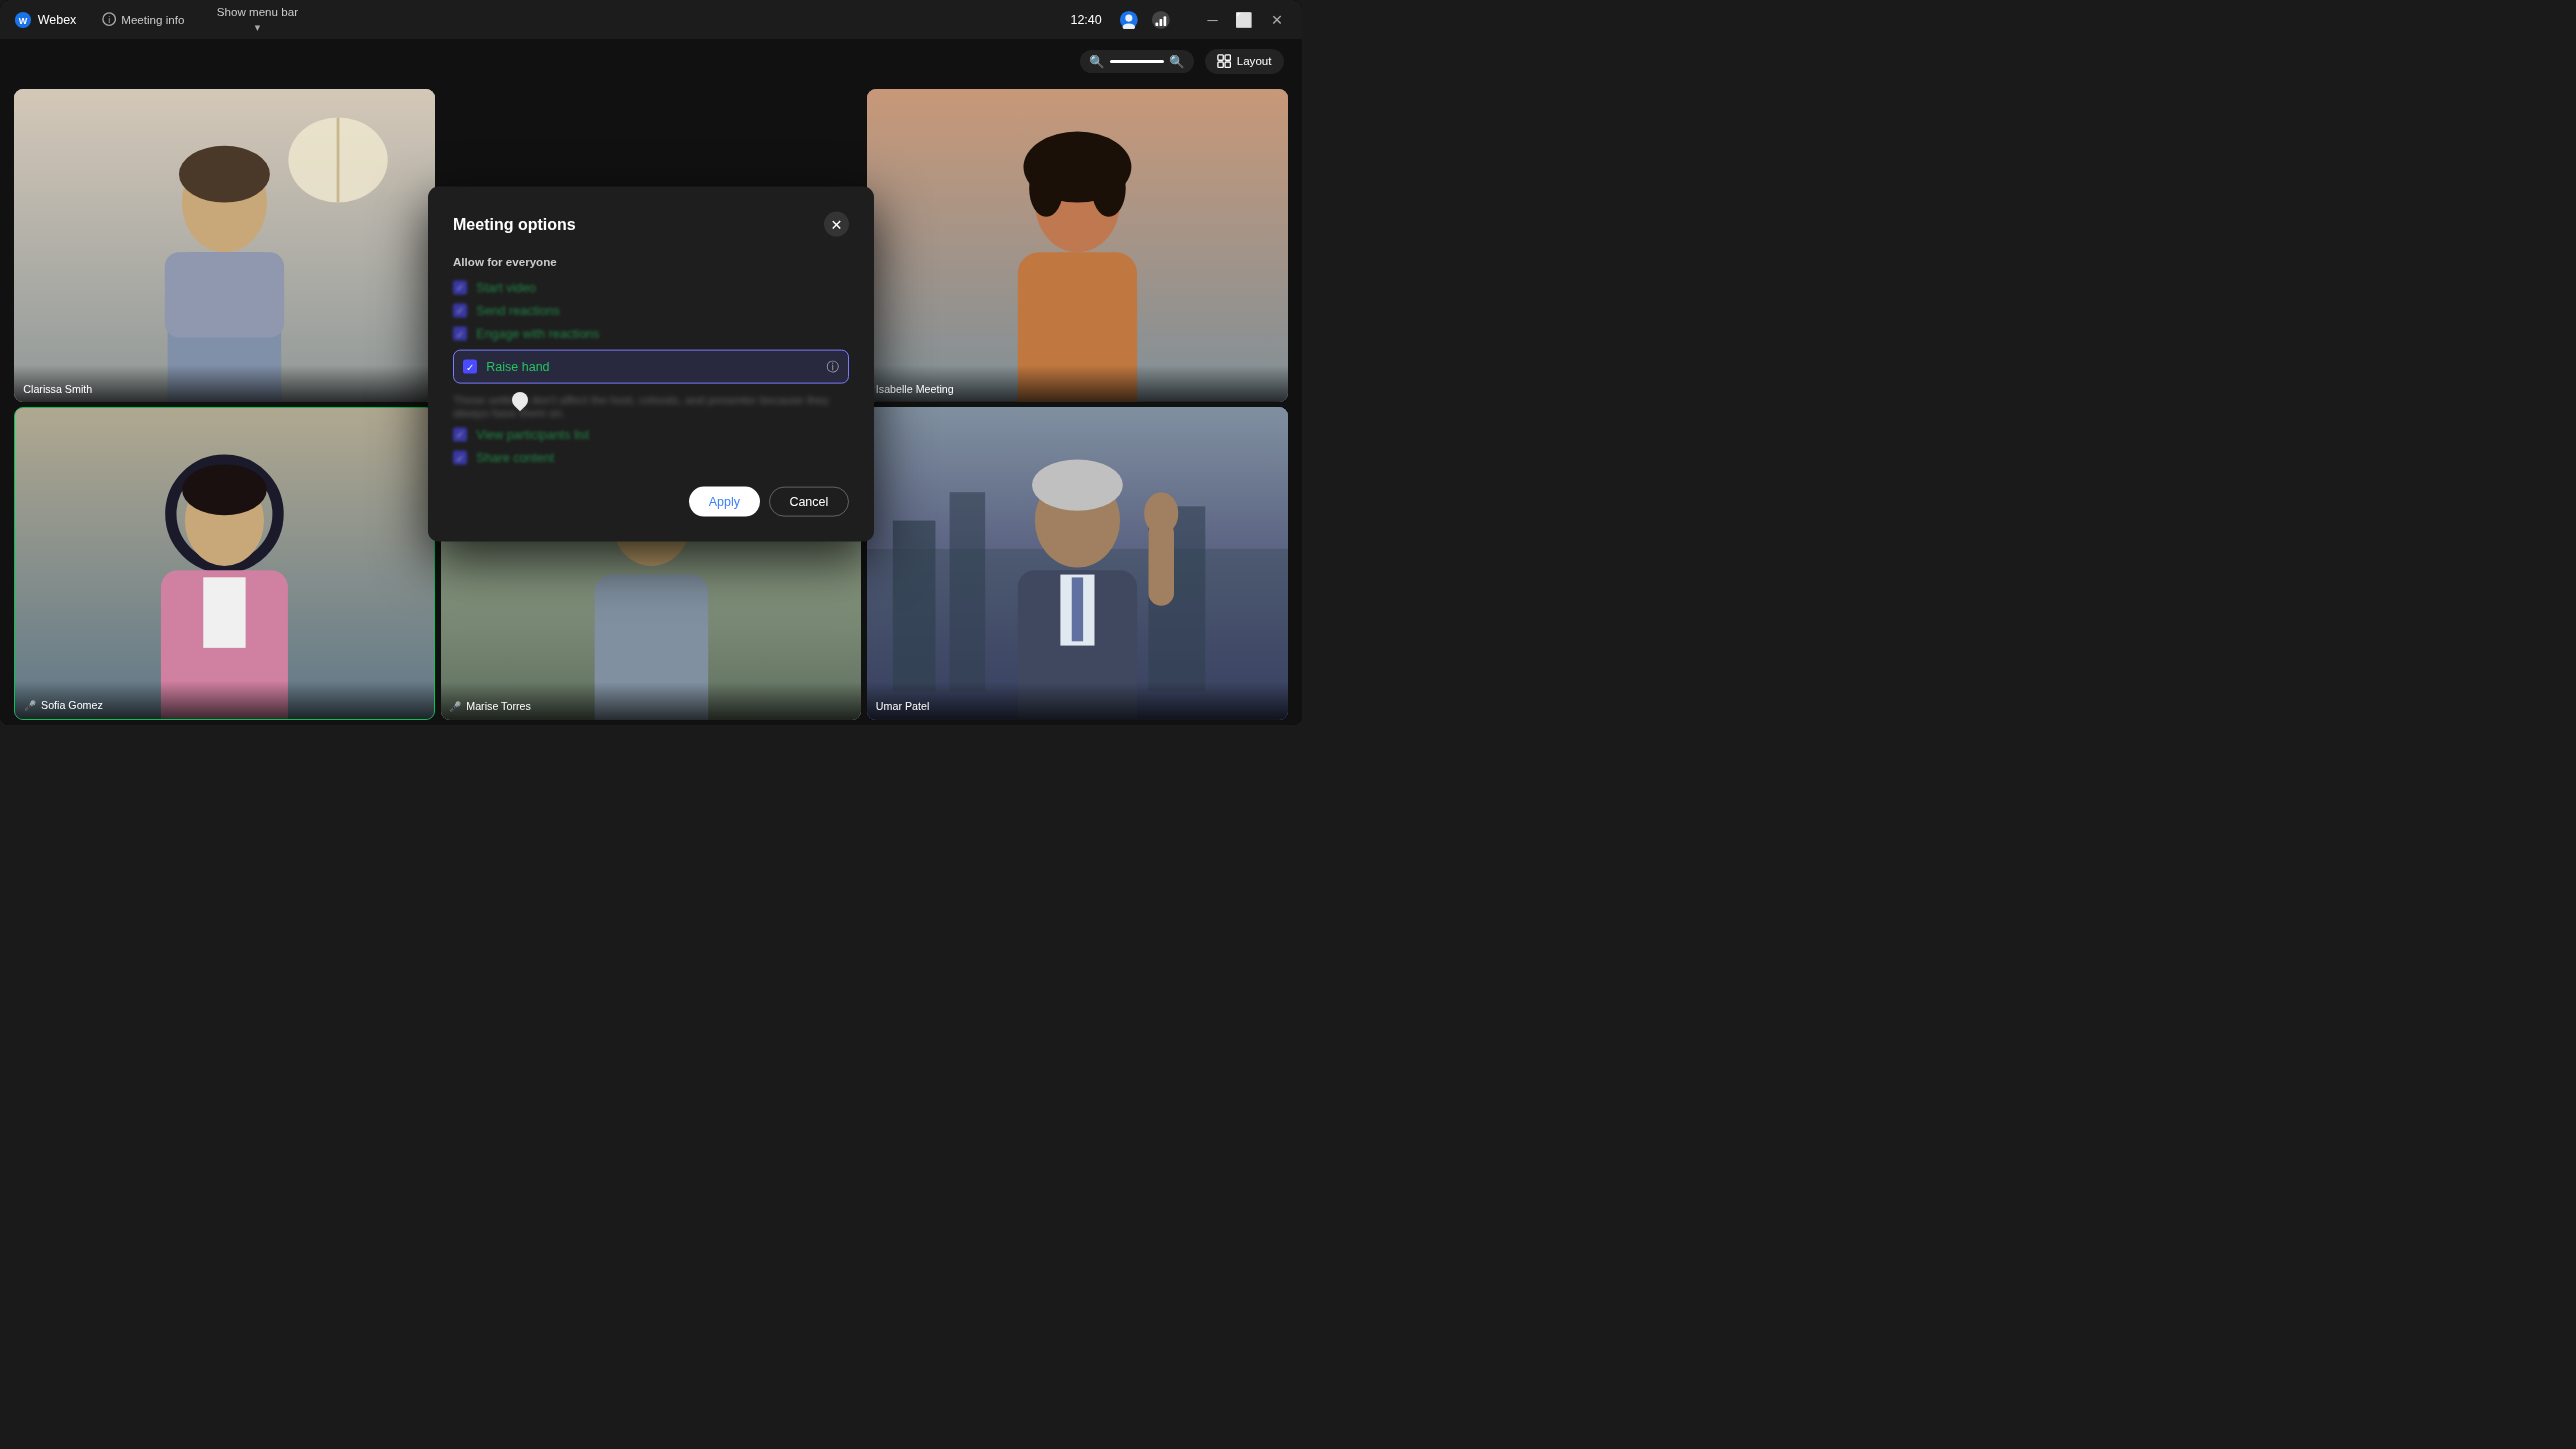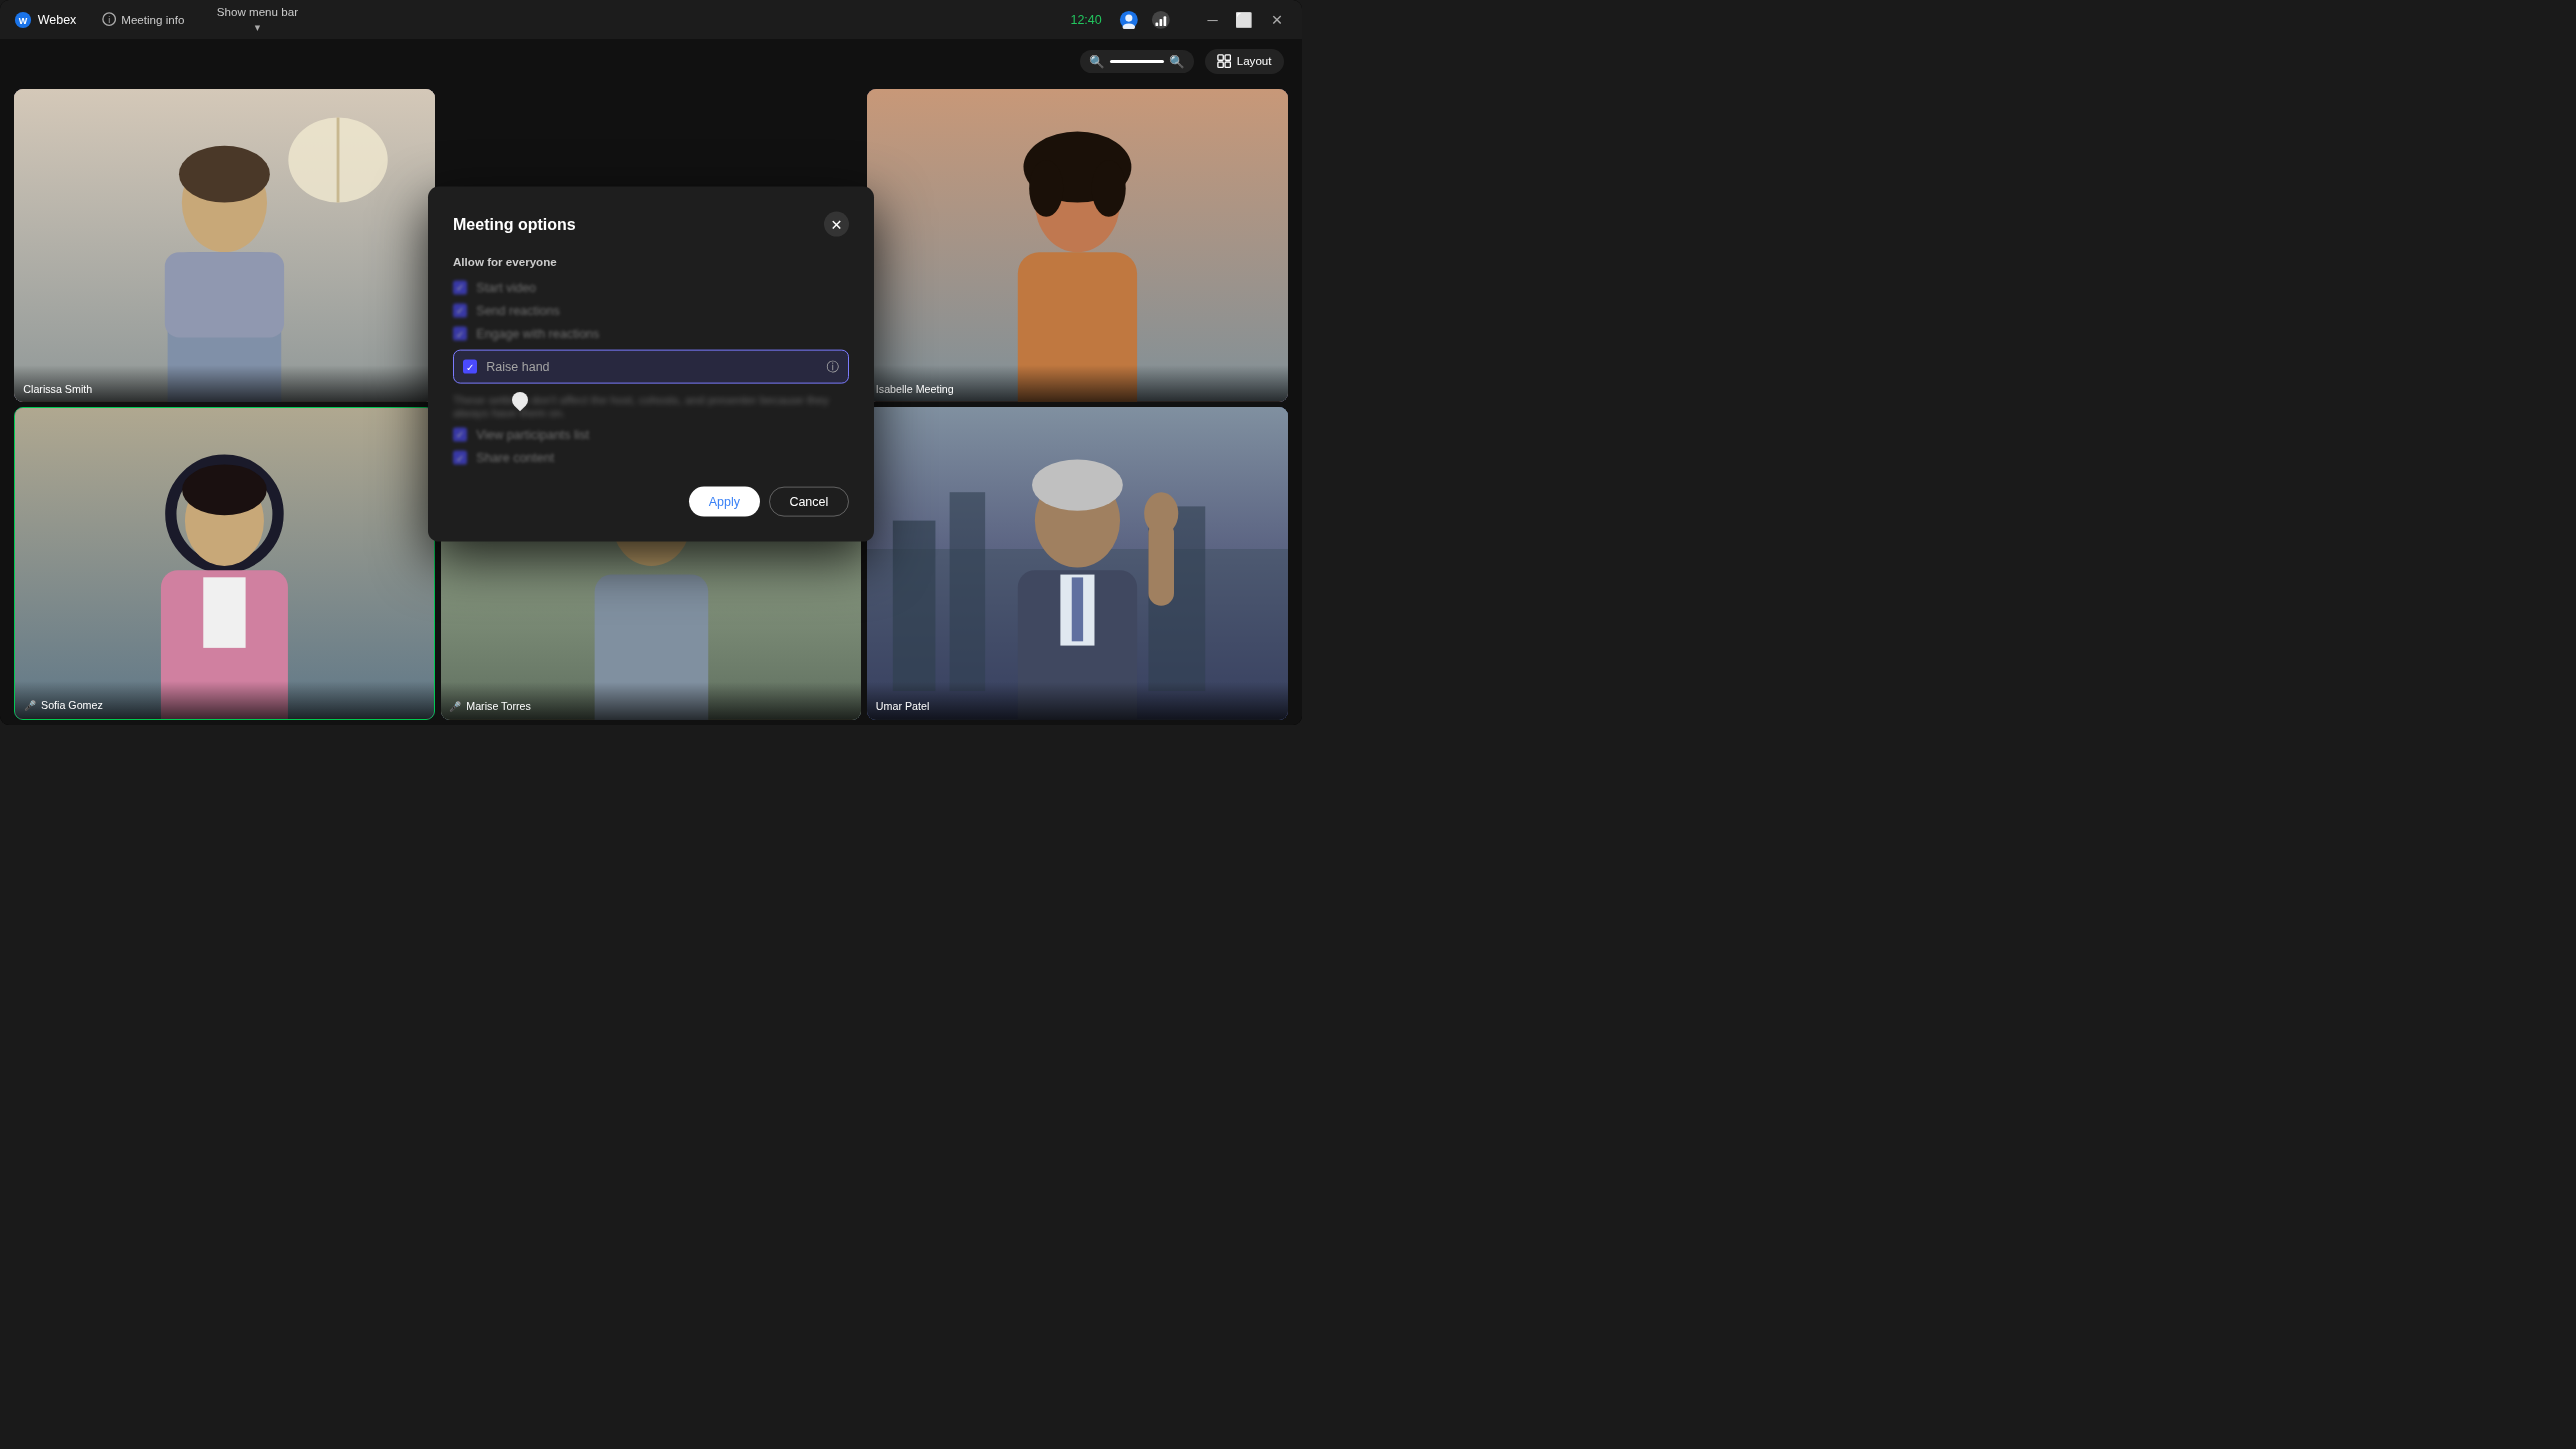--- a/index.html
+++ b/index.html
@@ -66,21 +66,21 @@
       border-radius: 3.6px;
       flex-direction: column;
     }
     .titlebar-right {
       margin-left: auto;
       display: flex;
       align-items: center;
       gap: 14.3px;
     }
     .time-display {
-      color: #22c55e;
+      color: #ffffff;
       font-size: 12.5px;
     }
     .titlebar-icons {
       display: flex;
       align-items: center;
       gap: 7.2px;
     }
     .titlebar-icon-btn {
       width: 25px;
       height: 25px;
@@ -244,21 +244,21 @@
       display: flex;
       align-items: center;
       justify-content: center;
       flex-shrink: 0;
     }
     .checkbox-check {
       color: #fff;
       font-size: 9.8px;
     }
     .option-label {
-      color: #a3a3a3;
+      color: #22c55e;
       font-size: 12.5px;
       flex: 1;
     }
     .info-icon {
       color: #aaa;
       font-size: 12.5px;
     }
     .blurred-section {
       filter: blur(2.7px);
       opacity: 0.5;

